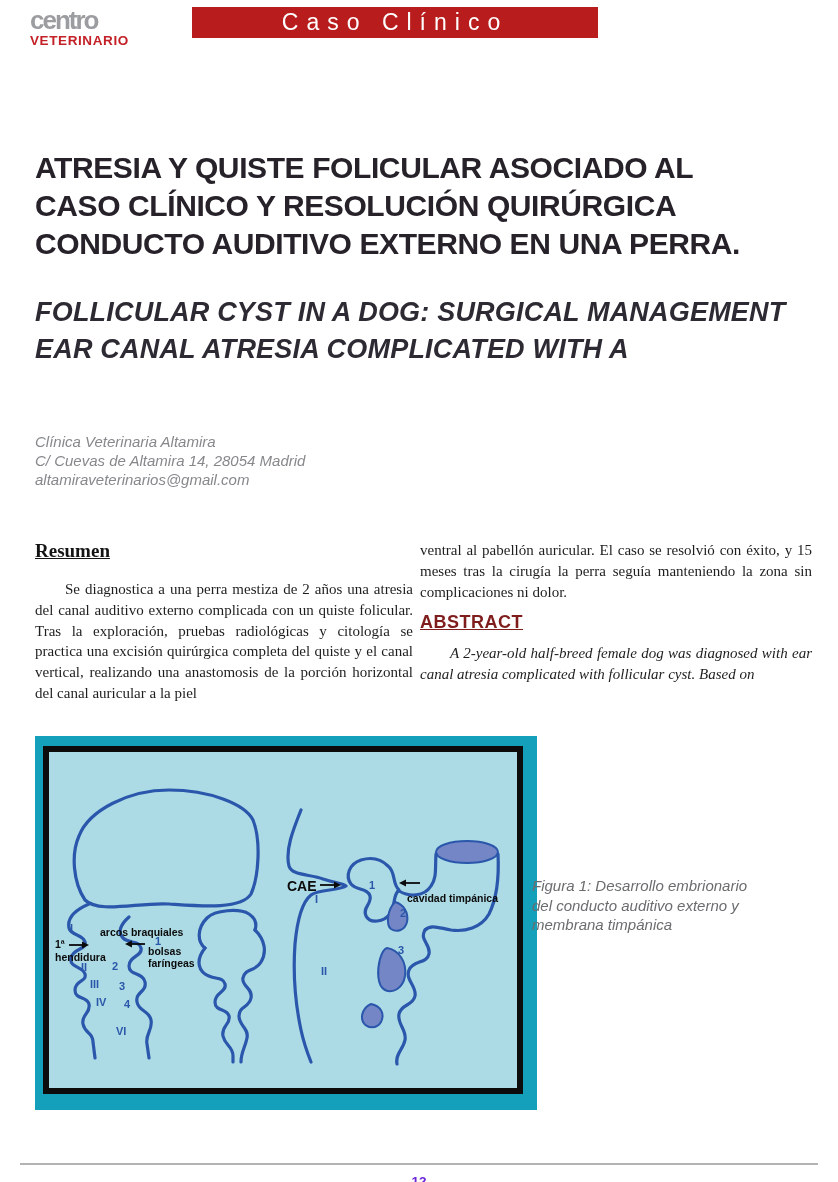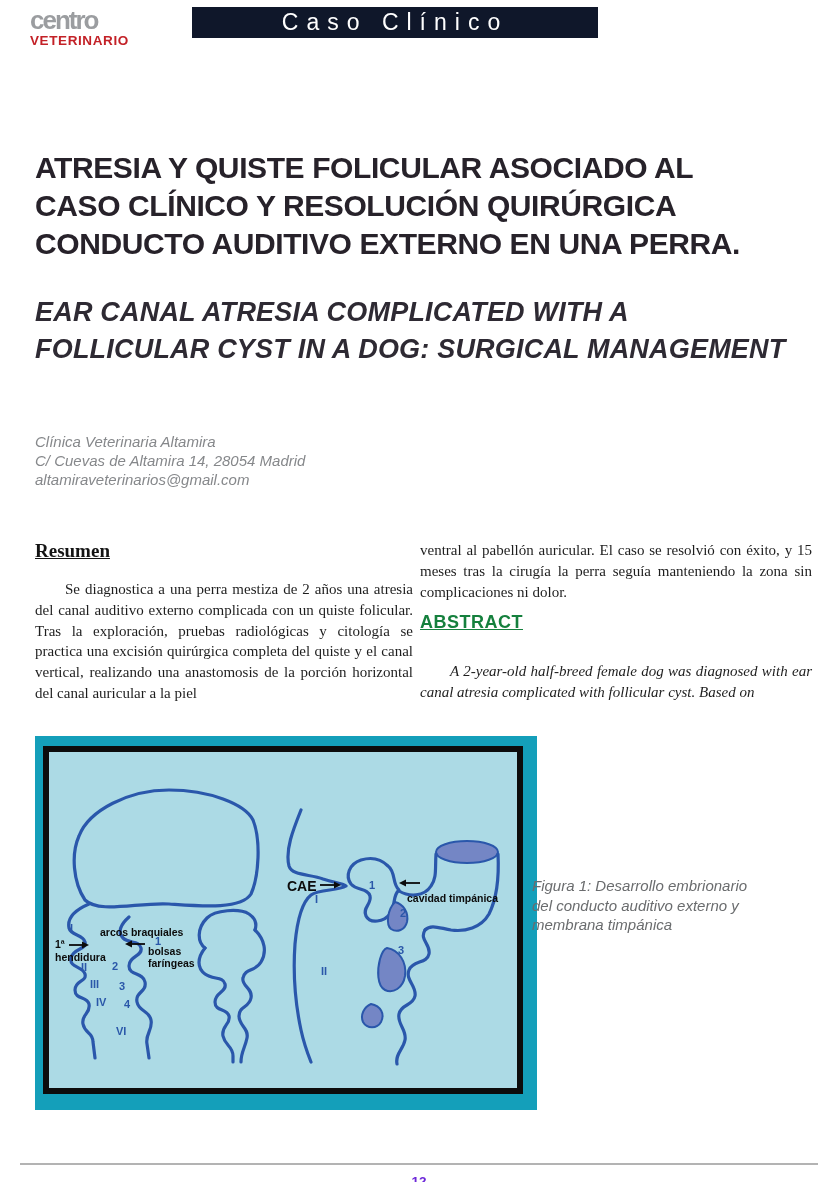--- a/index.html
+++ b/index.html
@@ -21,21 +21,21 @@
     color: #9b9da0; letter-spacing: -2px;
     text-transform: lowercase;
   }
   .logo-bottom {
     font-weight: bold; font-size: 13.5px; letter-spacing: 0.6px;
     color: #c32127; margin-top: -2px;
   }
   .banner {
     position: absolute; left: 192px; top: 7px;
     width: 406px; height: 31px;
-    background: #0f172a;
+    background: #b91c1c;
     display: flex; align-items: center; justify-content: center;
   }
   .banner-text {
     color: #ffffff; font-size: 23px; font-weight: 400;
     letter-spacing: 8px; white-space: nowrap;
     font-family: "Liberation Sans", sans-serif;
   }
 
   
   .title-es {
@@ -62,23 +62,23 @@
   
   .col-left  { position: absolute; left: 35px;  top: 540px; width: 378px; }
   .col-right { position: absolute; left: 420px; top: 540px; width: 392px; }
   .sec-heading-serif {
     font-family: "Liberation Serif", serif;
     font-weight: bold; font-size: 19px; color: #141414;
     text-decoration: underline; margin-bottom: 17px;
   }
   .sec-heading-sans {
     font-family: "Liberation Sans", sans-serif;
-    font-weight: bold; font-size: 18px; color: #15803d;
+    font-weight: bold; font-size: 18px; color: #7f1d1d;
     text-decoration: underline; letter-spacing: 0.5px;
-    margin: 10px 0 28px 0;
+    margin: 10px 0 10px 0;
   }
   .body-text {
     font-family: "Liberation Serif", serif;
     font-size: 15px; line-height: 20.8px; color: #1e1e1e;
     text-align: justify;
   }
   .body-text.indent { text-indent: 30px; }
   .body-text.italic { font-style: italic; }
 
   
@@ -131,22 +131,22 @@
   <div class="banner">
     <span class="banner-text">Caso Clínico</span>
   </div>
 
   <div class="title-es">
     <div>ATRESIA Y QUISTE FOLICULAR ASOCIADO AL</div>
     <div>CASO CLÍNICO Y RESOLUCIÓN QUIRÚRGICA</div>
     <div>CONDUCTO AUDITIVO EXTERNO EN UNA PERRA.</div>
   </div>
   <div class="title-en">
+    <div>FOLLICULAR CYST IN A DOG: SURGICAL MANAGEMENT</div>
     <div>EAR CANAL ATRESIA COMPLICATED WITH A</div>
-    <div>FOLLICULAR CYST IN A DOG: SURGICAL MANAGEMENT</div>
   </div>
 
 
   <div class="affiliation">
     <div>Clínica Veterinaria Altamira</div>
     <div>C/ Cuevas de Altamira 14, 28054 Madrid</div>
     <div>altamiraveterinarios@gmail.com</div>
   </div>
 
   <div class="col-left">

